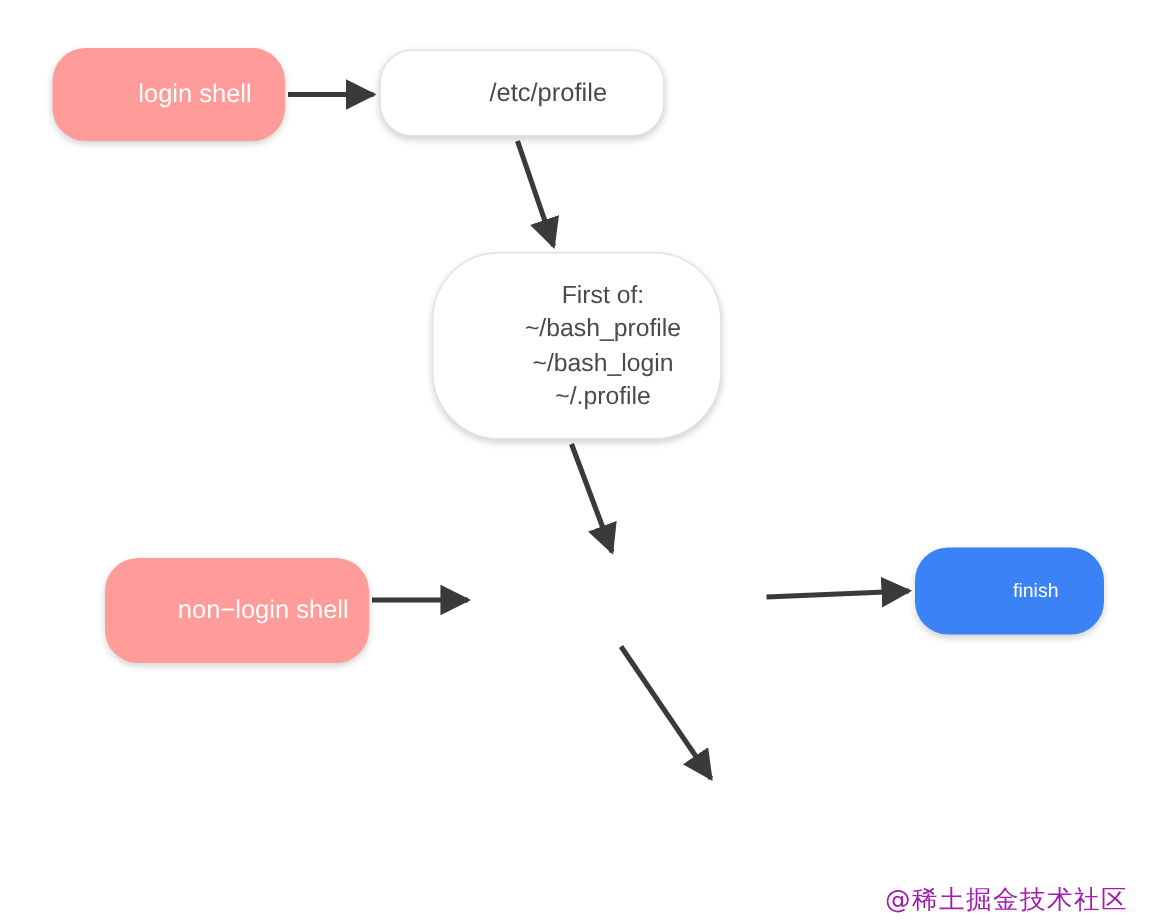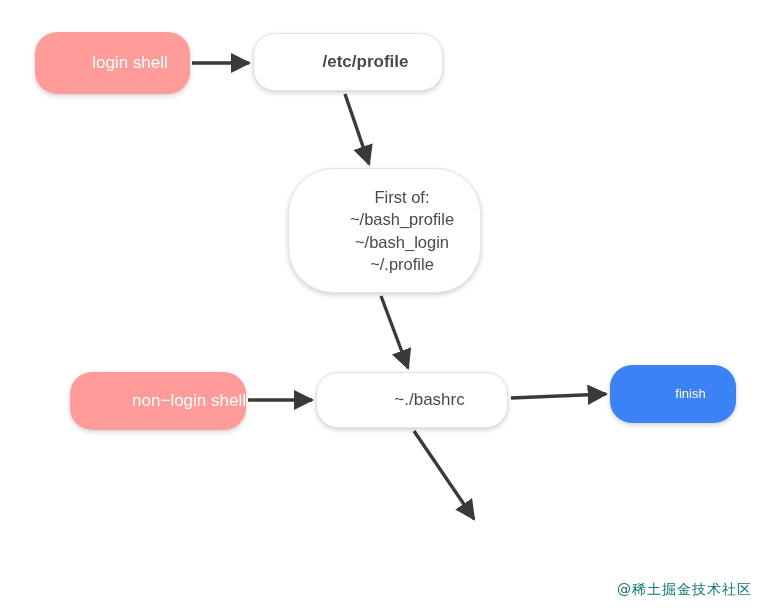--- a/index.html
+++ b/index.html
@@ -58,33 +58,33 @@
     font-size: 17px;
     border: 1px solid #e3e3e3;
   }
   .node-tall {
     border-radius: 45px;
     font-size: 16.5px;
     text-align: center;
   }
   
   #node-login-shell      { left: 35px;  top: 32px;  width: 155px; height: 62px; }
-  #node-etc-profile      { left: 253px; top: 33px;  width: 190px; height: 58px; font-weight: bold; }
+  #node-etc-profile      { left: 253px; top: 33px;  width: 190px; height: 58px; }
   #node-first-of         { left: 288px; top: 168px; width: 193px; height: 125px; }
-  #node-non-login-shell  { left: 70px;  top: 372px; width: 176px; height: 58px; justify-content: flex-end; }
+  #node-non-login-shell  { left: 70px;  top: 372px; width: 176px; height: 70px; }
   #node-bashrc           { left: 316px; top: 372px; width: 192px; height: 56px; }
   #node-finish           { left: 610px; top: 365px; width: 126px; height: 58px; }
   #node-etc-bashrc       { left: 373px; top: 523px; width: 193px; height: 56px; }
 
   #watermark {
     position: absolute;
     right: 14px;
-    bottom: 16px;
-    font-size: 14px;
-    color: #0f766e;
+    bottom: 4px;
+    font-size: 17px;
+    color: #a21caf;
     letter-spacing: 1px;
     z-index: 3;
     font-family: "DejaVu Sans", sans-serif;
   }
 </style>
 </head>
 <body>
 
 <div id="canvas">
 
@@ -117,23 +117,20 @@
     <span class="label">First of:
 ~/bash_profile
 ~/bash_login
 ~/.profile</span>
   </div>
 
   <div class="node node-pink" id="node-non-login-shell">
     <span class="label">non−login shell</span>
   </div>
 
-  <div class="node node-white" id="node-bashrc">
-    <span class="label">~./bashrc</span>
-  </div>
 
   <div class="node node-blue" id="node-finish">
     <span class="label">finish</span>
   </div>
 
 
   <div id="watermark">@稀土掘金技术社区</div>
 
 </div>
 

